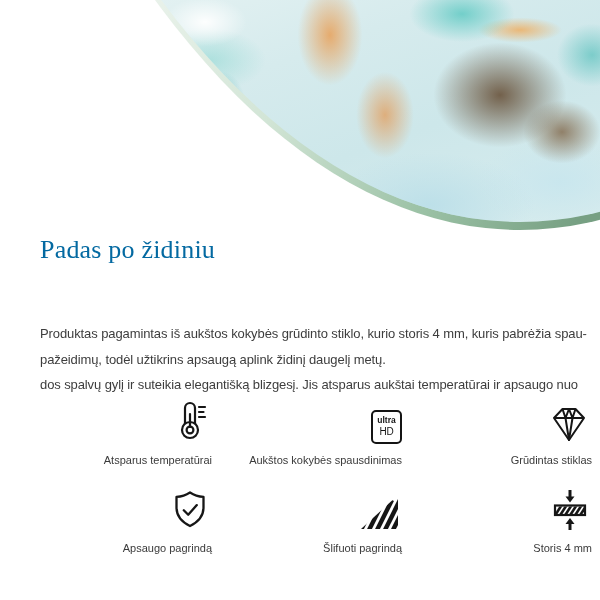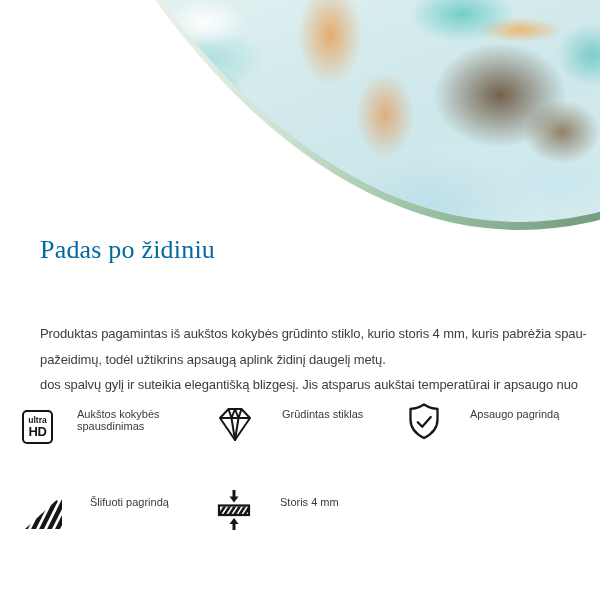--- a/index.html
+++ b/index.html
@@ -63,33 +63,33 @@
     position:absolute; left:40px; top:321px;
     font-size:13px; line-height:25.5px; letter-spacing:-0.1px;
     color:#3d3d3d; white-space:nowrap;
   }
 
   
   .features {
     position:absolute; left:22px; top:398px; width:570px;
     display:grid; grid-template-columns:repeat(3,1fr);
   }
-  .feature { height:88px; display:flex; flex-direction:row; align-items:flex-start;gap:24px; }
+  .feature { height:88px; display:flex; flex-direction:column; align-items:flex-end; }
   .icon-box { height:46px; display:flex; align-items:flex-end; justify-content:center; }
   .feature-label { margin-top:10px; font-size:11px; color:#3a3a3a; }
 
   .icon-svg { display:block; }
 
   .hd-badge {
     width:31px; height:34px; border:2.5px solid #141414; border-radius:5px;
     display:flex; flex-direction:column; align-items:center; justify-content:center;
     color:#141414; background:#fff;
   }
   .hd-badge .ultra { font-size:8.5px; font-weight:700; line-height:9px; }
-  .hd-badge .hd    { font-size:13px;  font-weight:700; line-height:14px; letter-spacing:-0.3px; }
+  .hd-badge .hd    { font-size:10px;  font-weight:400; line-height:14px; letter-spacing:-0.3px; }
 </style>
 </head>
 <body>
 
 <div class="hero">
   <div class="disc-edge"></div>
   <div class="disc-face"></div>
   <div class="sparkle">
     <div class="ray-v"></div>
       <div class="ray-h"></div>
@@ -103,20 +103,32 @@
 </h1>
 
 <div class="desc">
   <div>Produktas pagamintas iš aukštos kokybės grūdinto stiklo, kurio storis 4 mm, kuris pabrėžia spau-</div>
   <div>pažeidimų, todėl užtikrins apsaugą aplink židinį daugelį metų.</div>
   <div>dos spalvų gylį ir suteikia elegantišką blizgesį. Jis atsparus aukštai temperatūrai ir apsaugo nuo</div>
 </div>
 
 <div class="features">
 
+  <div class="feature">
+    <div class="icon-box">
+      <svg class="icon-svg" width="44" height="44" viewBox="0 0 44 44" fill="none" stroke="#161616" stroke-width="2.2">
+        <path d="M17 25 V8 a5 5 0 0 1 10 0 V25"></path>
+        <circle cx="22" cy="30" r="8" fill="#ffffff"></circle>
+        <path d="M22 27 V14" stroke-linecap="round"></path>
+        <circle cx="22" cy="30" r="3.4"></circle>
+        <path d="M31 7 h6 M31 12 h4.5 M31 17 h6" stroke-linecap="round"></path>
+      </svg>
+    </div>
+    <div class="feature-label">Atsparus temperatūrai</div>
+  </div>
 
   <div class="feature">
     <div class="icon-box">
       <div class="hd-badge">
         <div class="ultra">ultra</div>
         <div class="hd">HD</div>
       </div>
     </div>
     <div class="feature-label">Aukštos kokybės spausdinimas</div>
   </div>

